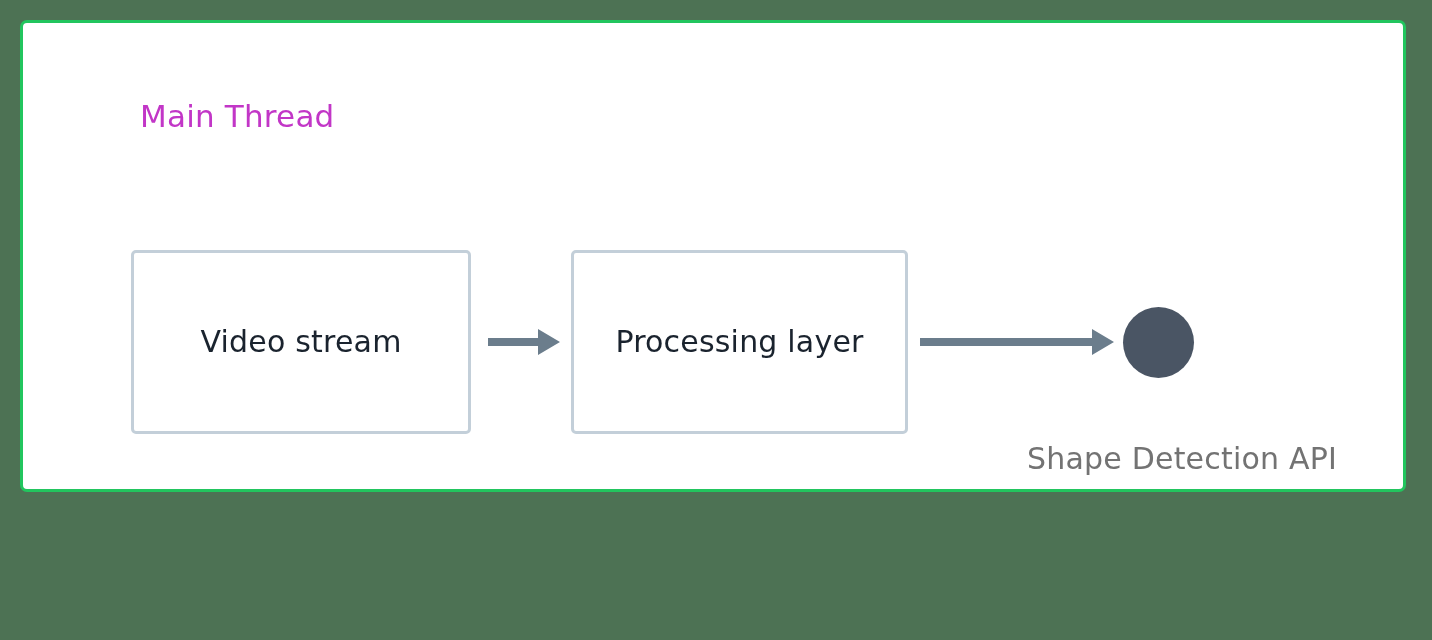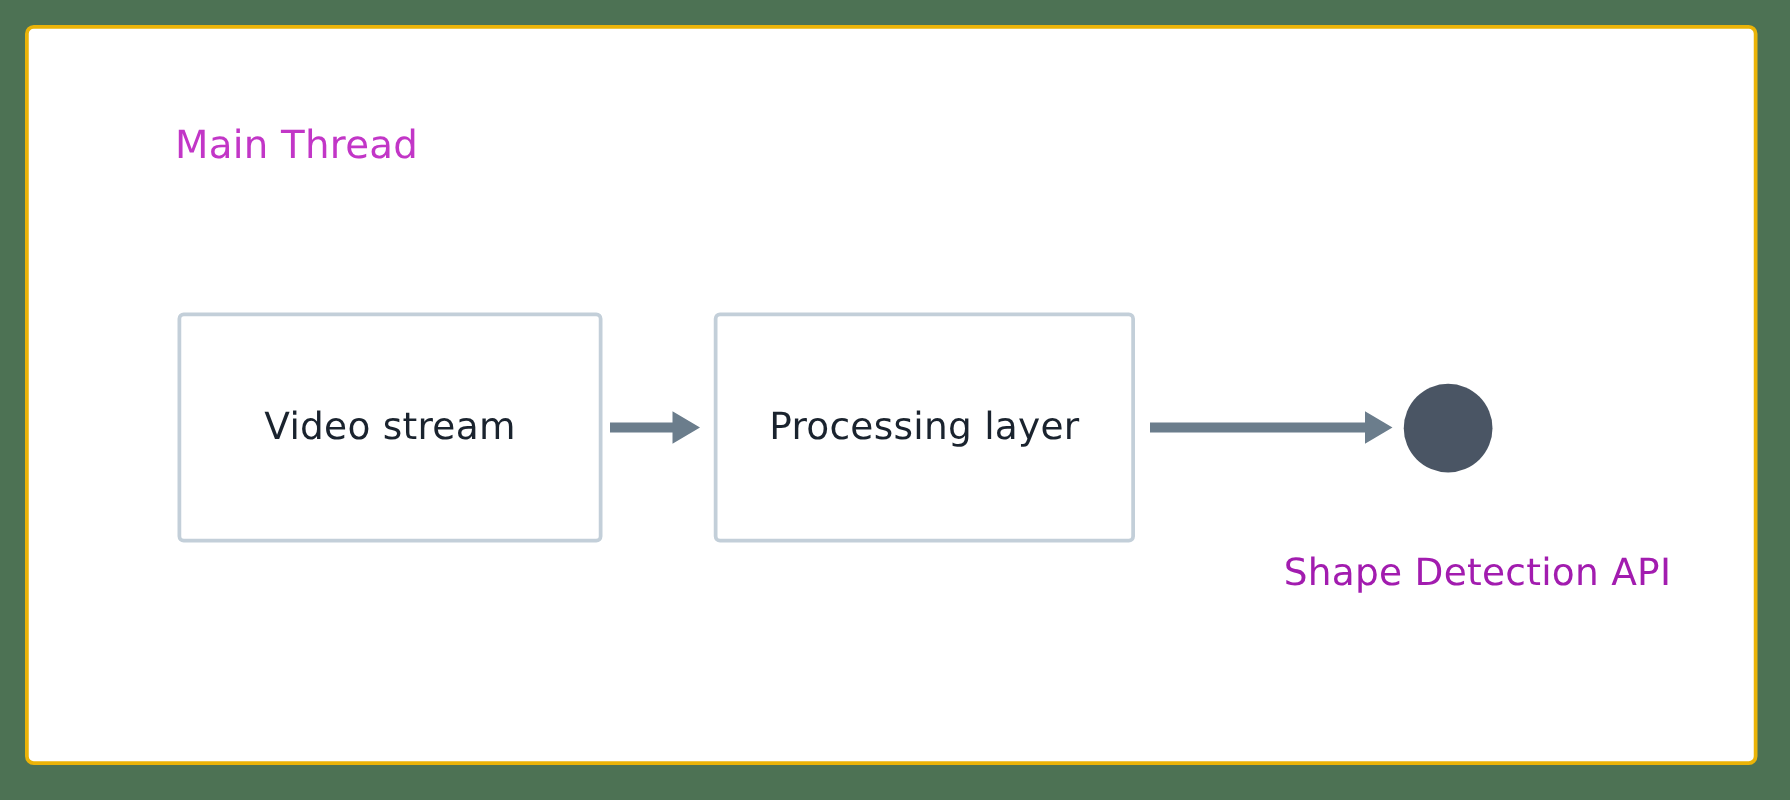--- a/index.html
+++ b/index.html
@@ -16,23 +16,23 @@
   #canvas {
     position: relative;
     width: 1432px;
     height: 640px;
   }
   #panel {
     position: absolute;
     left: 20px;
     top: 20px;
     width: 1386px;
-    height: 592px;
+    height: 472px;
     background: #ffffff;
-    border: 3px solid #eab308;
+    border: 3px solid #22c55e;
     border-radius: 7px;
     box-sizing: border-box;
   }
   #thread-title {
     position: absolute;
     left: 117px;
     top: 74px;
     font-size: 31px;
     line-height: 38px;
     color: #c236c7;
@@ -52,21 +52,21 @@
     justify-content: center;
   }
   .node-box-label {
     font-size: 30px;
     line-height: 36px;
     color: #1a232e;
     white-space: nowrap;
     letter-spacing: 0.2px;
   }
   #box-video {
-    left: 119px;
+    left: 108px;
     width: 340px;
     text-align: center;
   }
   #box-processing {
     left: 548px;
     width: 337px;
     text-align: right;
   }
   .arrow {
     position: absolute;
@@ -89,21 +89,21 @@
     height: 71px;
     border-radius: 50%;
     background: #4a5564;
   }
   #api-label {
     position: absolute;
     left: 1004px;
     top: 417px;
     font-size: 30px;
     line-height: 38px;
-    color: #a21caf;
+    color: #737373;
     white-space: nowrap;
     letter-spacing: 0.2px;
   }
 </style>
 </head>
 <body>
 
 <div id="canvas">
 
   <div id="panel">

